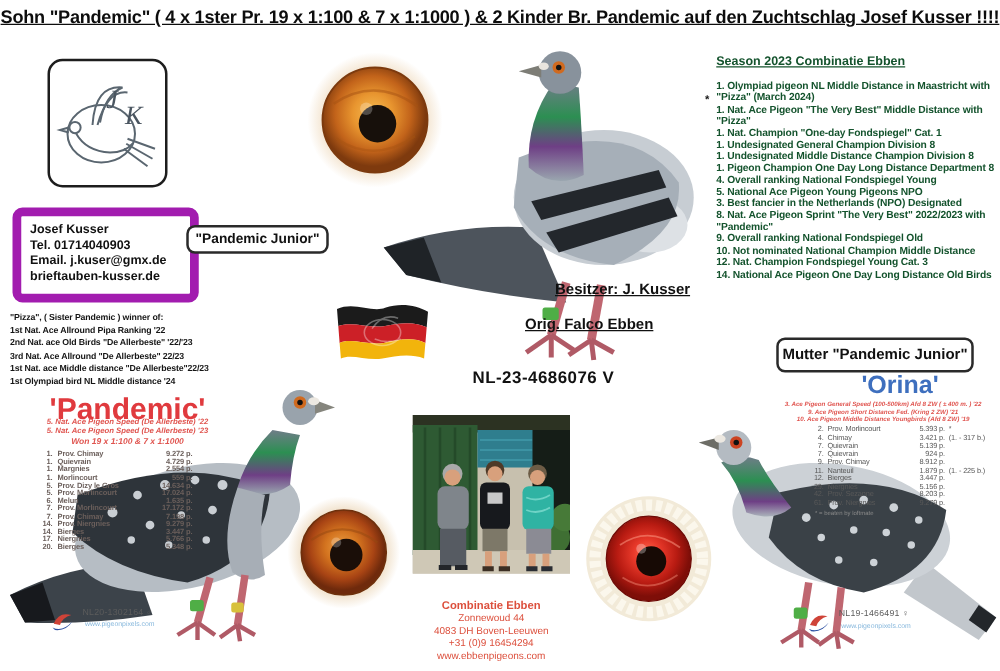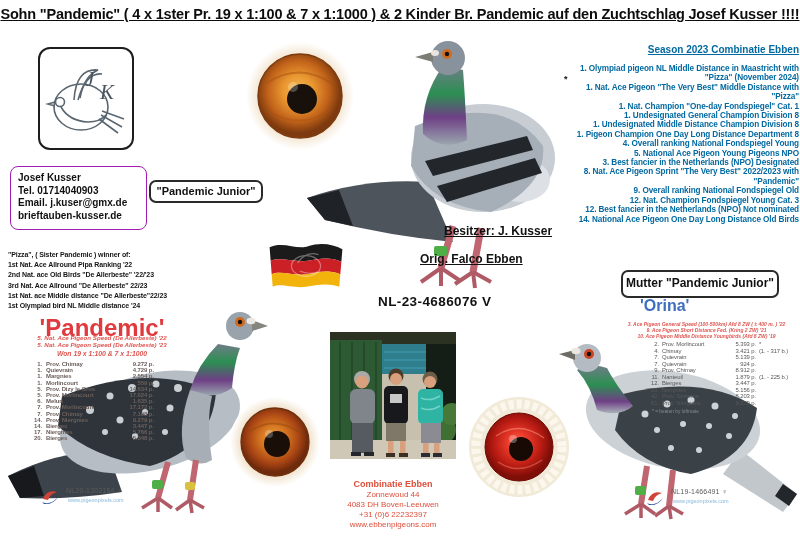--- a/index.html
+++ b/index.html
@@ -3,47 +3,47 @@
 <meta charset="utf-8">
 <style>
   html,body{margin:0;padding:0;background:#888;}
   #canvas{position:relative;width:800px;height:537px;background:#ffffff;overflow:hidden;
           font-family:"Liberation Sans",sans-serif;margin:0 auto;}
   .abs{position:absolute;}
   .title{left:0;right:0;top:6px;text-align:center;font-size:14.5px;font-weight:bold;
          color:#0d0d0d;text-decoration:underline;letter-spacing:-0.2px;z-index:8;}
   .jk-box{left:38px;top:47px;width:92px;height:99px;border:2.5px solid #1d1d1d;border-radius:12px;
           background:#fff;z-index:4;}
-  .owner-box{left:10px;top:166px;width:128px;height:57px;border:1px solid #a21caf;border-radius:8px;
+  .owner-box{left:10px;top:166px;width:128px;height:57px;border:7px solid #a21caf;border-radius:8px;
           padding:5px 0 0 7px;font-size:10px;font-weight:bold;line-height:12.5px;color:#111;background:#fff;z-index:5;}
   .pizza{left:8px;top:250px;width:168px;font-size:7px;font-weight:bold;line-height:10.2px;
           color:#151515;letter-spacing:-0.1px;z-index:5;}
   .junior-box{left:149px;top:180px;width:110px;height:16px;border:2px solid #2a2a2a;border-radius:7px;
           text-align:center;font-size:11px;font-weight:bold;padding-top:3px;color:#111;background:#fff;z-index:6;}
   .besitzer{left:444px;top:224px;font-size:12px;font-weight:bold;text-decoration:underline;color:#111;z-index:6;}
   .orig{left:420px;top:252px;font-size:12px;font-weight:bold;text-decoration:underline;color:#111;z-index:6;}
   .ring-main{left:378px;top:294px;font-size:13.5px;font-weight:bold;letter-spacing:0.4px;color:#111;z-index:6;}
-  .season{left:573px;top:44px;width:226px;color:#0369a1;z-index:6;text-align:right;}
+  .season{left:573px;top:44px;width:226px;color:#14532d;z-index:6;}
   .season-h{font-size:10px;font-weight:bold;text-decoration:underline;margin-bottom:9px;}
   .season-item{font-size:8.2px;font-weight:bold;line-height:9.4px;letter-spacing:-0.1px;}
   .season-star{left:564px;top:74px;font-size:9px;font-weight:bold;color:#141414;z-index:6;}
   .mutter-box{left:621px;top:270px;width:154px;height:20px;border:2px solid #2a2a2a;border-radius:7px;
           text-align:center;font-size:12px;font-weight:bold;padding-top:4px;color:#111;background:#fff;z-index:7;}
   .pand-title{left:12px;top:302px;width:180px;text-align:center;font-size:24px;font-weight:bold;
           color:#e03a3e;z-index:6;margin-top:12px;}
   .pand-ach{left:12px;top:334px;width:180px;text-align:center;font-size:6.2px;font-style:italic;
           font-weight:bold;color:#e05550;line-height:7.2px;z-index:6;}
   .pand-won{left:12px;top:350px;width:180px;text-align:center;font-size:6.8px;font-weight:bold;
           font-style:italic;color:#e05550;z-index:6;}
   .pand-results{left:28px;top:361px;width:126px;z-index:6;}
   .rrow{display:flex;font-size:6px;line-height:6.2px;color:#6b5f5b;font-weight:bold;letter-spacing:-0.1px;}
   .rpos{width:14px;text-align:right;margin-right:4px;}
   .rrace{flex:1;text-align:left;}
   .rpts{width:34px;text-align:right;}
-  .orina-title{left:640px;top:297px;width:160px;font-size:16px;font-weight:bold;
+  .orina-title{left:640px;top:297px;width:160px;text-align:center;font-size:20px;font-weight:bold;
           color:#3e6fbe;z-index:6;}
   .orina-ach{left:613px;top:321px;width:187px;text-align:center;font-size:5px;font-style:italic;
           font-weight:bold;color:#e05550;line-height:6px;z-index:6;}
   .orina-results{left:645px;top:341px;width:152px;z-index:6;}
   .orow{display:flex;font-size:5.9px;line-height:6.5px;color:#585858;letter-spacing:-0.1px;}
   .opos{width:14px;text-align:right;margin-right:3px;}
   .orace{flex:1;text-align:left;}
   .opts{width:30px;text-align:right;}
   .onote{width:38px;text-align:left;padding-left:3px;}
   .orina-note{left:652px;top:409px;font-size:4.8px;color:#8a8a8a;z-index:6;}
@@ -170,33 +170,33 @@
   </svg>
 
   <div class="abs besitzer">Besitzer: J. Kusser</div>
   <div class="abs orig">Orig. Falco Ebben</div>
   <div class="abs ring-main">NL-23-4686076 V</div>
 
   <div class="abs season">
     <div class="season-h">Season 2023  Combinatie Ebben</div>
     <div>
 
-    <div class="season-item">1. Olympiad pigeon NL Middle Distance in Maastricht with "Pizza" (November 2024)</div>
+    <div class="season-item">1. Olympiad pigeon NL Middle Distance in Maastricht with "Pizza" (March 2024)</div>
         <div class="season-item">1. Nat. Ace Pigeon "The Very Best" Middle Distance with "Pizza"</div>
         <div class="season-item">1. Nat. Champion "One-day Fondspiegel" Cat. 1</div>
         <div class="season-item">1. Undesignated General Champion Division 8</div>
         <div class="season-item">1. Undesignated Middle Distance Champion Division 8</div>
         <div class="season-item">1. Pigeon Champion One Day Long Distance Department 8</div>
         <div class="season-item">4. Overall ranking National Fondspiegel Young</div>
         <div class="season-item">5. National Ace Pigeon Young Pigeons NPO</div>
         <div class="season-item">3. Best fancier in the Netherlands (NPO) Designated</div>
         <div class="season-item">8. Nat. Ace Pigeon Sprint "The Very Best" 2022/2023 with "Pandemic"</div>
         <div class="season-item">9. Overall ranking National Fondspiegel Old</div>
+        <div class="season-item">10. Not nominated National Champion Middle Distance</div>
         <div class="season-item">12. Nat. Champion Fondspiegel Young Cat. 3</div>
-        <div class="season-item">12. Best fancier in the Netherlands (NPO) Not nominated</div>
         <div class="season-item">14. National Ace Pigeon One Day Long Distance Old Birds</div>
       </div>
   </div>
   <div class="abs season-star">*</div>
 
   <div class="abs mutter-box">Mutter "Pandemic Junior"</div>
 
   <div class="abs pand-title">'Pandemic'</div>
   <div class="abs pand-ach">
 
@@ -417,21 +417,21 @@
     <path d="M28,40 Q51,24 76,42" stroke="#ff9f8a" stroke-width="1.5" fill="none" opacity="0.5"></path>
     <path d="M30,66 Q51,80 74,64" stroke="#ff9f8a" stroke-width="1.5" fill="none" opacity="0.4"></path>
     <circle cx="53" cy="53" r="12" fill="#170a05"></circle>
     <circle cx="45" cy="43" r="4" fill="#ffffff" opacity="0.3"></circle>
   </svg>
 
   <div class="abs comb">
     <div class="comb-name">Combinatie Ebben</div>
     <div class="comb-line">Zonnewoud 44</div>
     <div class="comb-line">4083 DH Boven-Leeuwen</div>
-    <div class="comb-line">+31 (0)6 22232397</div>
+    <div class="comb-line">+31 (0)9 16454294</div>
     <div class="comb-line">www.ebbenpigeons.com</div>
   </div>
 
   <div class="abs orina-title">'Orina'</div>
   <div class="abs orina-ach">
 
   <div>3. Ace Pigeon General Speed (100-500km) Afd 8 ZW ( ± 400 m. ) '22</div>
       <div>9. Ace Pigeon Short Distance Fed. (Kring 2 ZW) '21</div>
       <div>10. Ace Pigeon Middle Distance Youngbirds (Afd 8 ZW) '19</div>
     </div>

